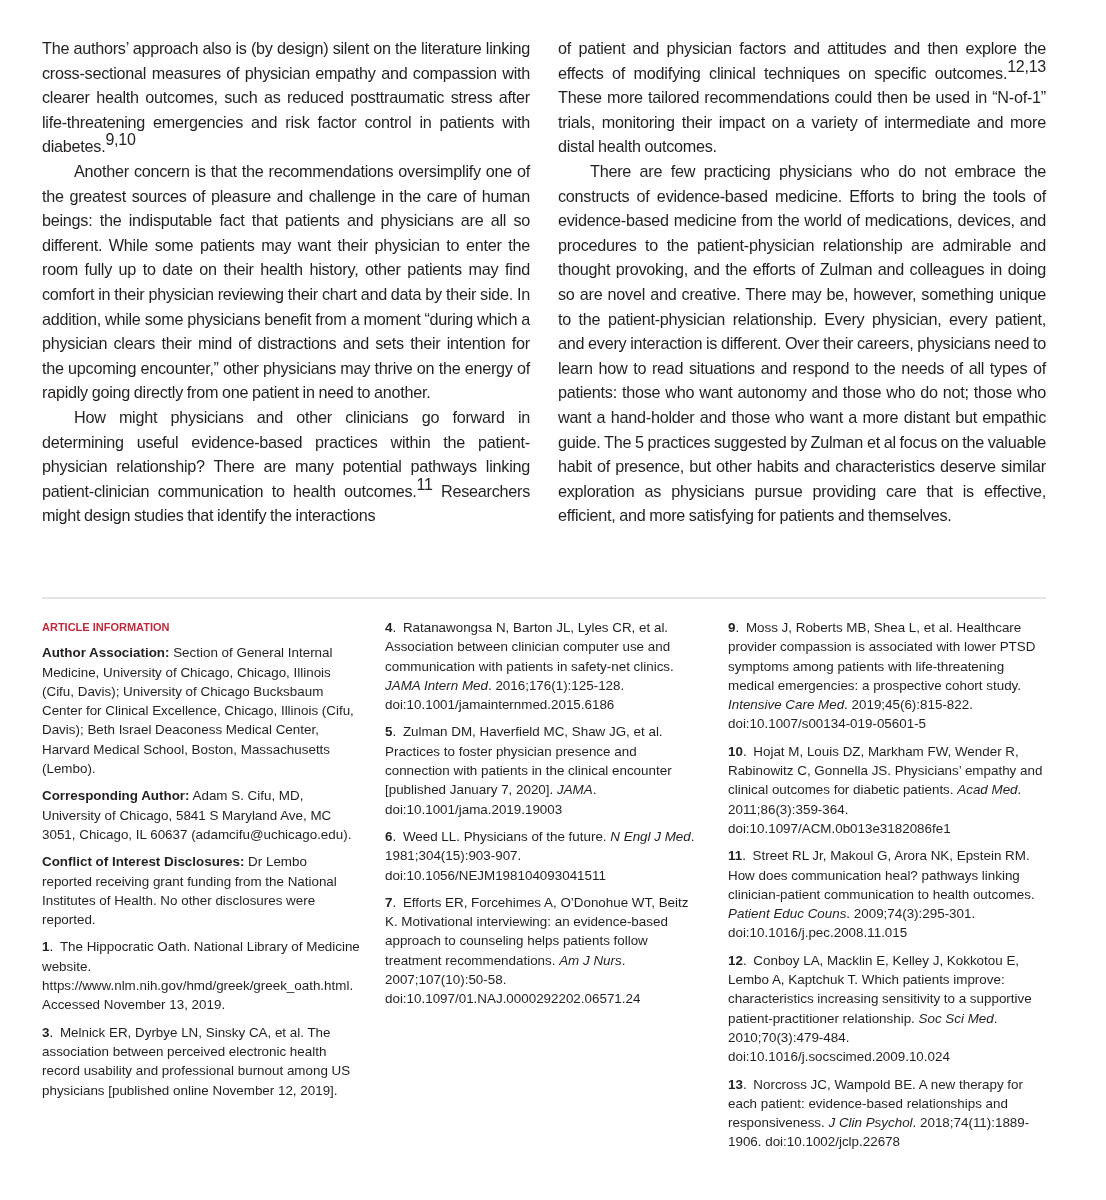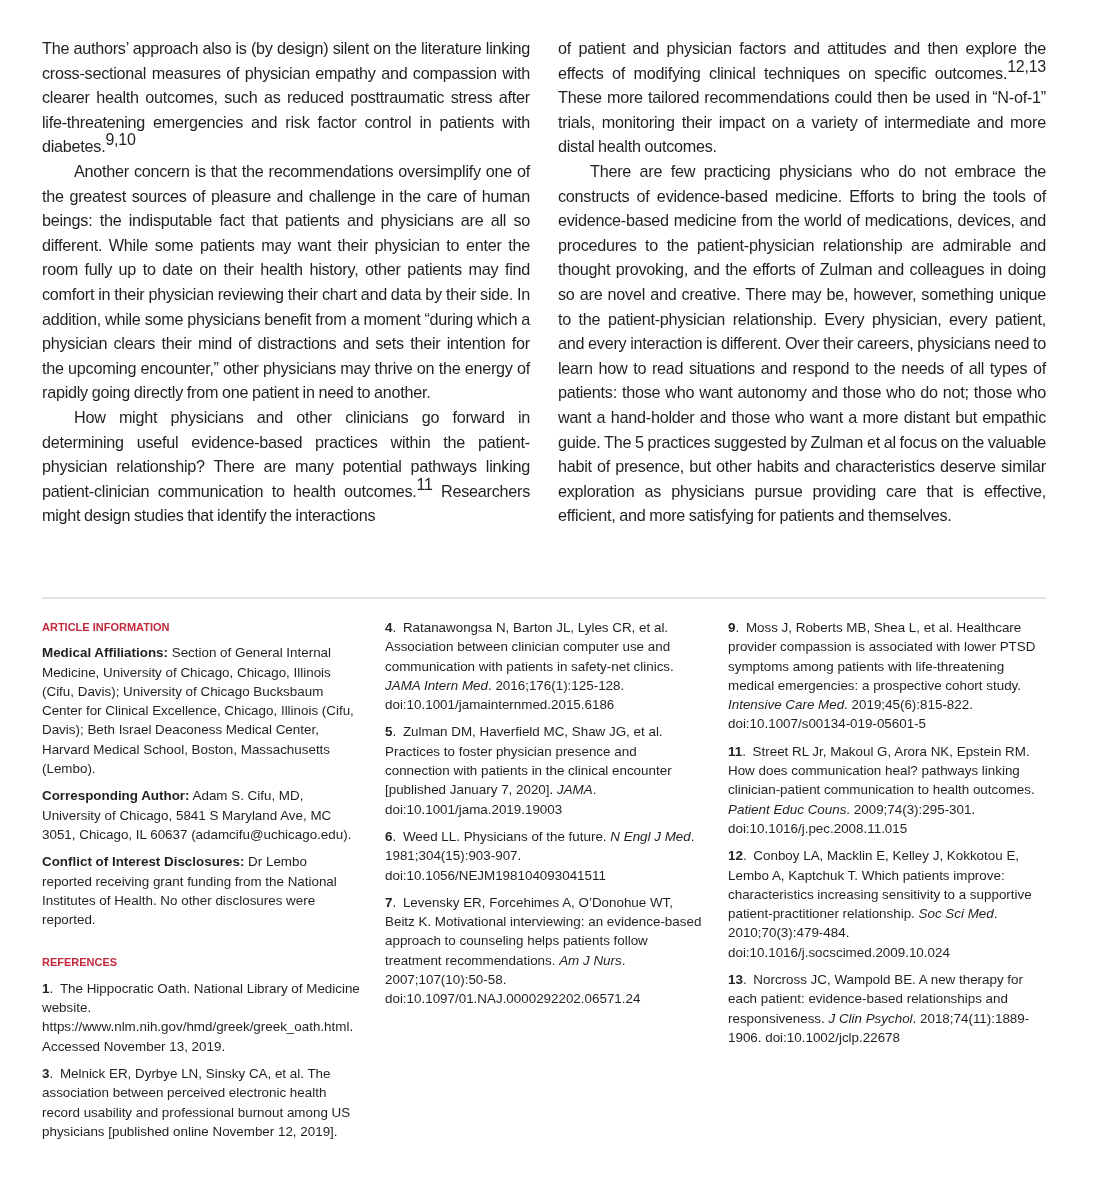--- a/index.html
+++ b/index.html
@@ -39,33 +39,33 @@
       <p><span>of patient and physician factors and attitudes and then explore the effects of modifying clinical techniques on specific outcomes.</span><sup>12,13</sup><span> These more tailored recommendations could then be used in “N-of-1” trials, monitoring their impact on a variety of intermediate and more distal health outcomes.</span></p>
       <p class="indent"><span>There are few practicing physicians who do not embrace the constructs of evidence-based medicine. Efforts to bring the tools of evidence-based medicine from the world of medications, devices, and procedures to the patient-physician relationship are admirable and thought provoking, and the efforts of Zulman and colleagues in doing so are novel and creative. There may be, however, something unique to the patient-physician relationship. Every physician, every patient, and every interaction is different. Over their careers, physicians need to learn how to read situations and respond to the needs of all types of patients: those who want autonomy and those who do not; those who want a hand-holder and those who want a more distant but empathic guide. The 5 practices suggested by Zulman et al focus on the valuable habit of presence, but other habits and characteristics deserve similar exploration as physicians pursue providing care that is effective, efficient, and more satisfying for patients and themselves.</span></p>
     </div>
   </div>
 
   <div class="divider" style="background: rgb(228, 228, 228);"></div>
 
   <div class="refs">
     <div class="rcol" id="rcol1">
       <div class="sec-head" style="color: rgb(192, 40, 60);">ARTICLE INFORMATION</div>
-      <div class="info"><b>Medical Affiliations:</b><span> Section of General Internal Medicine, University of Chicago, Chicago, Illinois (Cifu, Davis); University of Chicago Bucksbaum Center for Clinical Excellence, Chicago, Illinois (Cifu, Davis); Beth Israel Deaconess Medical Center, Harvard Medical School, Boston, Massachusetts (Lembo).</span></div>
+      <div class="info"><b>Author Association:</b><span> Section of General Internal Medicine, University of Chicago, Chicago, Illinois (Cifu, Davis); University of Chicago Bucksbaum Center for Clinical Excellence, Chicago, Illinois (Cifu, Davis); Beth Israel Deaconess Medical Center, Harvard Medical School, Boston, Massachusetts (Lembo).</span></div>
       <div class="info"><b>Corresponding Author:</b><span> Adam S. Cifu, MD, University of Chicago, 5841 S Maryland Ave, MC 3051, Chicago, IL 60637 (adamcifu@uchicago.edu).</span></div>
       <div class="info"><b>Conflict of Interest Disclosures:</b><span> Dr Lembo reported receiving grant funding from the National Institutes of Health. No other disclosures were reported.</span></div>
-      <div class="sec-head refs-head" style="color: rgb(192, 40, 60);">REFERENCES</div>
     <div class="ref"><span class="num">1</span>. <span>The Hippocratic Oath. National Library of Medicine website. https://www.nlm.nih.gov/hmd/greek/greek_oath.html. Accessed November 13, 2019.</span></div>
         <div class="ref"><span class="num">3</span>. <span>Melnick ER, Dyrbye LN, Sinsky CA, et al. The association between perceived electronic health record usability and professional burnout among US physicians [published online November 12, 2019]. </span></div>
       </div>
     <div class="rcol" id="rcol2">
         <div class="ref"><span class="num">4</span>. <span>Ratanawongsa N, Barton JL, Lyles CR, et al. Association between clinician computer use and communication with patients in safety-net clinics. </span><i>JAMA Intern Med</i><span>. 2016;176(1):125-128. doi:10.1001/jamainternmed.2015.6186</span></div>
         <div class="ref"><span class="num">5</span>. <span>Zulman DM, Haverfield MC, Shaw JG, et al. Practices to foster physician presence and connection with patients in the clinical encounter [published January 7, 2020]. </span><i>JAMA</i><span>. doi:10.1001/jama.2019.19003</span></div>
         <div class="ref"><span class="num">6</span>. <span>Weed LL. Physicians of the future. </span><i>N Engl J Med</i><span>. 1981;304(15):903-907. doi:10.1056/NEJM198104093041511</span></div>
-        <div class="ref"><span class="num">7</span>. <span>Levensky ER, Forcehimes A, O’Donohue WT, Beitz K. Motivational interviewing: an evidence-based approach to counseling helps patients follow treatment recommendations. </span><i>Am J Nurs</i><span>. 2007;107(10):50-58. doi:10.1097/01.NAJ.0000292202.06571.24</span></div>
+        <div class="ref"><span class="num">7</span>. <span>Efforts ER, Forcehimes A, O’Donohue WT, Beitz K. Motivational interviewing: an evidence-based approach to counseling helps patients follow treatment recommendations. </span><i>Am J Nurs</i><span>. 2007;107(10):50-58. doi:10.1097/01.NAJ.0000292202.06571.24</span></div>
       </div>
     <div class="rcol" id="rcol3">
         <div class="ref"><span class="num">9</span>. <span>Moss J, Roberts MB, Shea L, et al. Healthcare provider compassion is associated with lower PTSD symptoms among patients with life-threatening medical emergencies: a prospective cohort study. </span><i>Intensive Care Med</i><span>. 2019;45(6):815-822. doi:10.1007/s00134-019-05601-5</span></div>
+        <div class="ref"><span class="num">10</span>. <span>Hojat M, Louis DZ, Markham FW, Wender R, Rabinowitz C, Gonnella JS. Physicians’ empathy and clinical outcomes for diabetic patients. </span><i>Acad Med</i><span>. 2011;86(3):359-364. doi:10.1097/ACM.0b013e3182086fe1</span></div>
         <div class="ref"><span class="num">11</span>. <span>Street RL Jr, Makoul G, Arora NK, Epstein RM. How does communication heal? pathways linking clinician-patient communication to health outcomes. </span><i>Patient Educ Couns</i><span>. 2009;74(3):295-301. doi:10.1016/j.pec.2008.11.015</span></div>
         <div class="ref"><span class="num">12</span>. <span>Conboy LA, Macklin E, Kelley J, Kokkotou E, Lembo A, Kaptchuk T. Which patients improve: characteristics increasing sensitivity to a supportive patient-practitioner relationship. </span><i>Soc Sci Med</i><span>. 2010;70(3):479-484. doi:10.1016/j.socscimed.2009.10.024</span></div>
         <div class="ref"><span class="num">13</span>. <span>Norcross JC, Wampold BE. A new therapy for each patient: evidence-based relationships and responsiveness. </span><i>J Clin Psychol</i><span>. 2018;74(11):1889-1906. doi:10.1002/jclp.22678</span></div>
       </div>
   </div>
 </div>
 
 </body></html>

